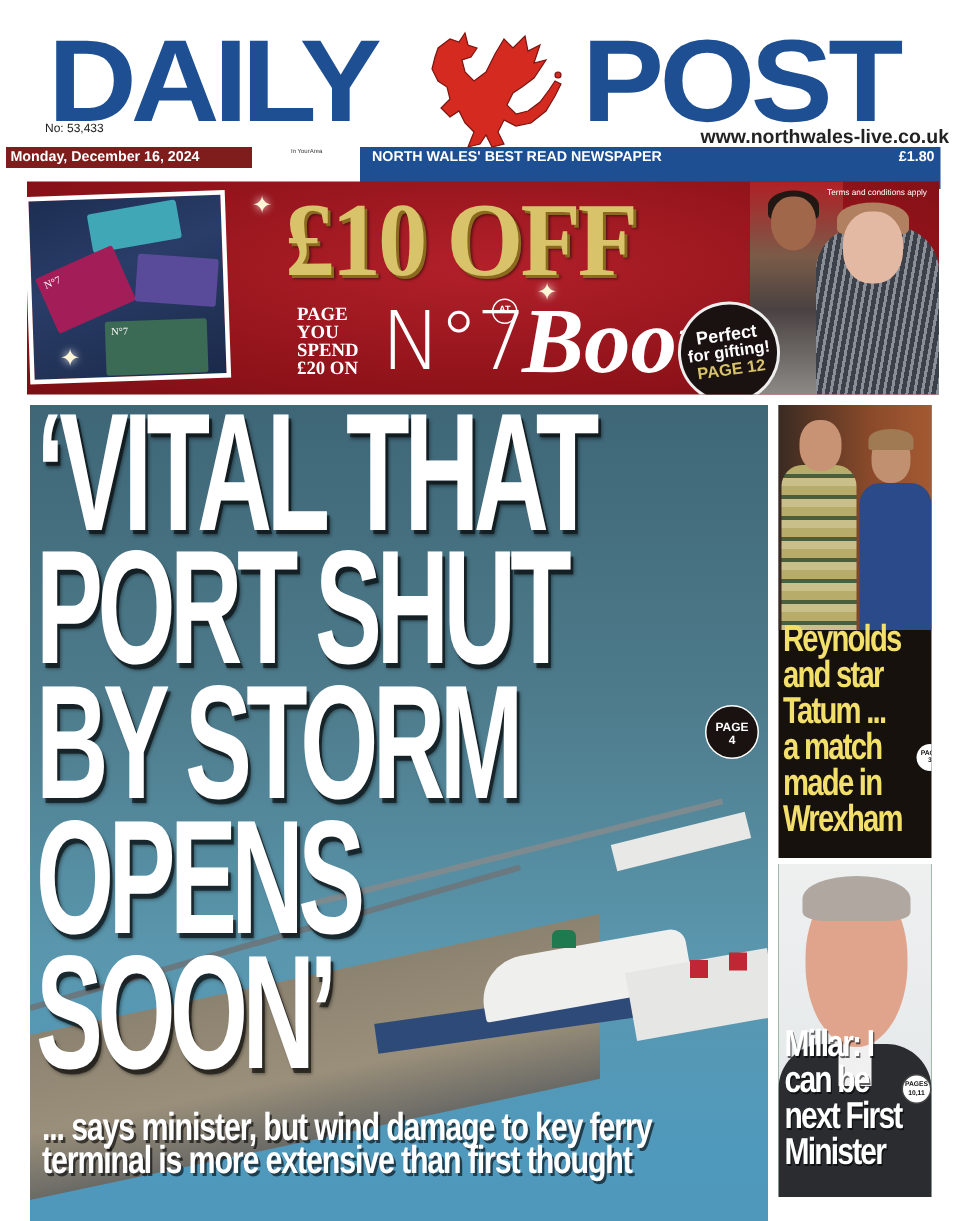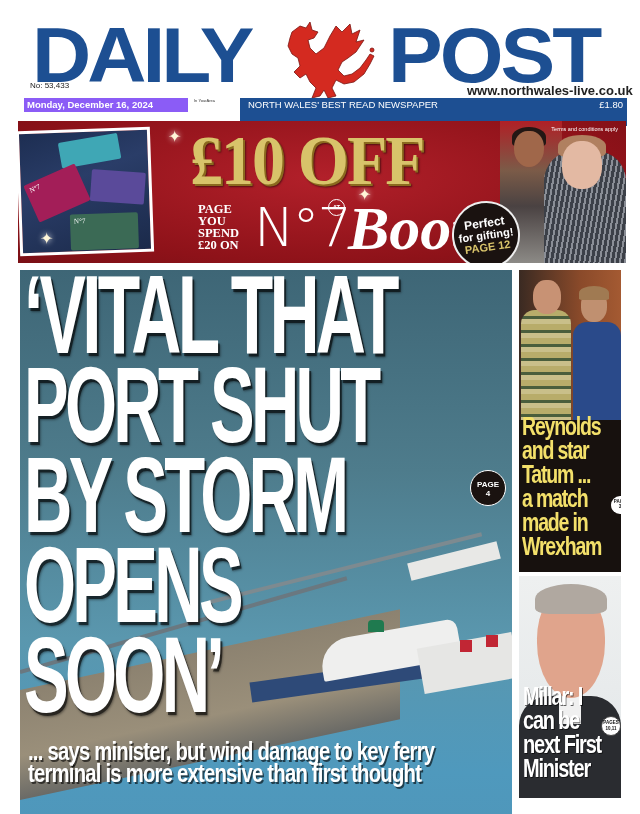--- a/index.html
+++ b/index.html
@@ -13,27 +13,27 @@
     font-family: "Liberation Sans", sans-serif; font-weight: 900;
     color: #1d4f92; font-size: 82px; line-height: 82px; letter-spacing: -4px;
     transform: scaleY(0.95);
   }
   .mast-daily { left: 32px; }
   .mast-post { left: 388px; letter-spacing: -3px; }
   .dragon { position: absolute; left: 270px; top: 18px; width: 110px; height: 82px; }
   .issue-no { position: absolute; left: 30px; top: 81px; font-size: 8px; font-weight: normal; color: #222; }
   .website { position: absolute; left: 467px; top: 83px; font-size: 13px; font-weight: bold; color: #222; }
   .bar-left {
-    position: absolute; left: 24px; top: 98px; width: 164px; height: 14px;
-    background: #8b5cf6; color: #fff; font-size: 9.5px; font-weight: bold; line-height: 14px; padding-left: 3px;
+    position: absolute; left: 4px; top: 98px; width: 164px; height: 14px;
+    background: #7f1d1d; color: #fff; font-size: 9.5px; font-weight: bold; line-height: 14px; padding-left: 3px;
   }
   .bar-logo { position: absolute; left: 194px; top: 98px; width: 40px; height: 14px; font-size: 4px; color: #333; line-height: 6px; }
   .bar-right {
     position: absolute; left: 240px; top: 98px; width: 387px; height: 28px;
-    background: #1d4f92; color: #fff; font-size: 9.5px; font-weight: normal; line-height: 14px; padding-left: 8px;
+    background: #1d4f92; color: #fff; font-size: 9.5px; font-weight: bold; line-height: 14px; padding-left: 8px;
   }
   .bar-right .price { position: absolute; right: 4px; top: 0; }
 
   
   .promo {
     position: absolute; left: 18px; top: 121px; width: 608px; height: 142px;
     background: radial-gradient(ellipse at 50% 40%, #b2202a 0%, #8e1219 70%, #7a0f15 100%);
     overflow: hidden;
   }
   .promo-photo {

